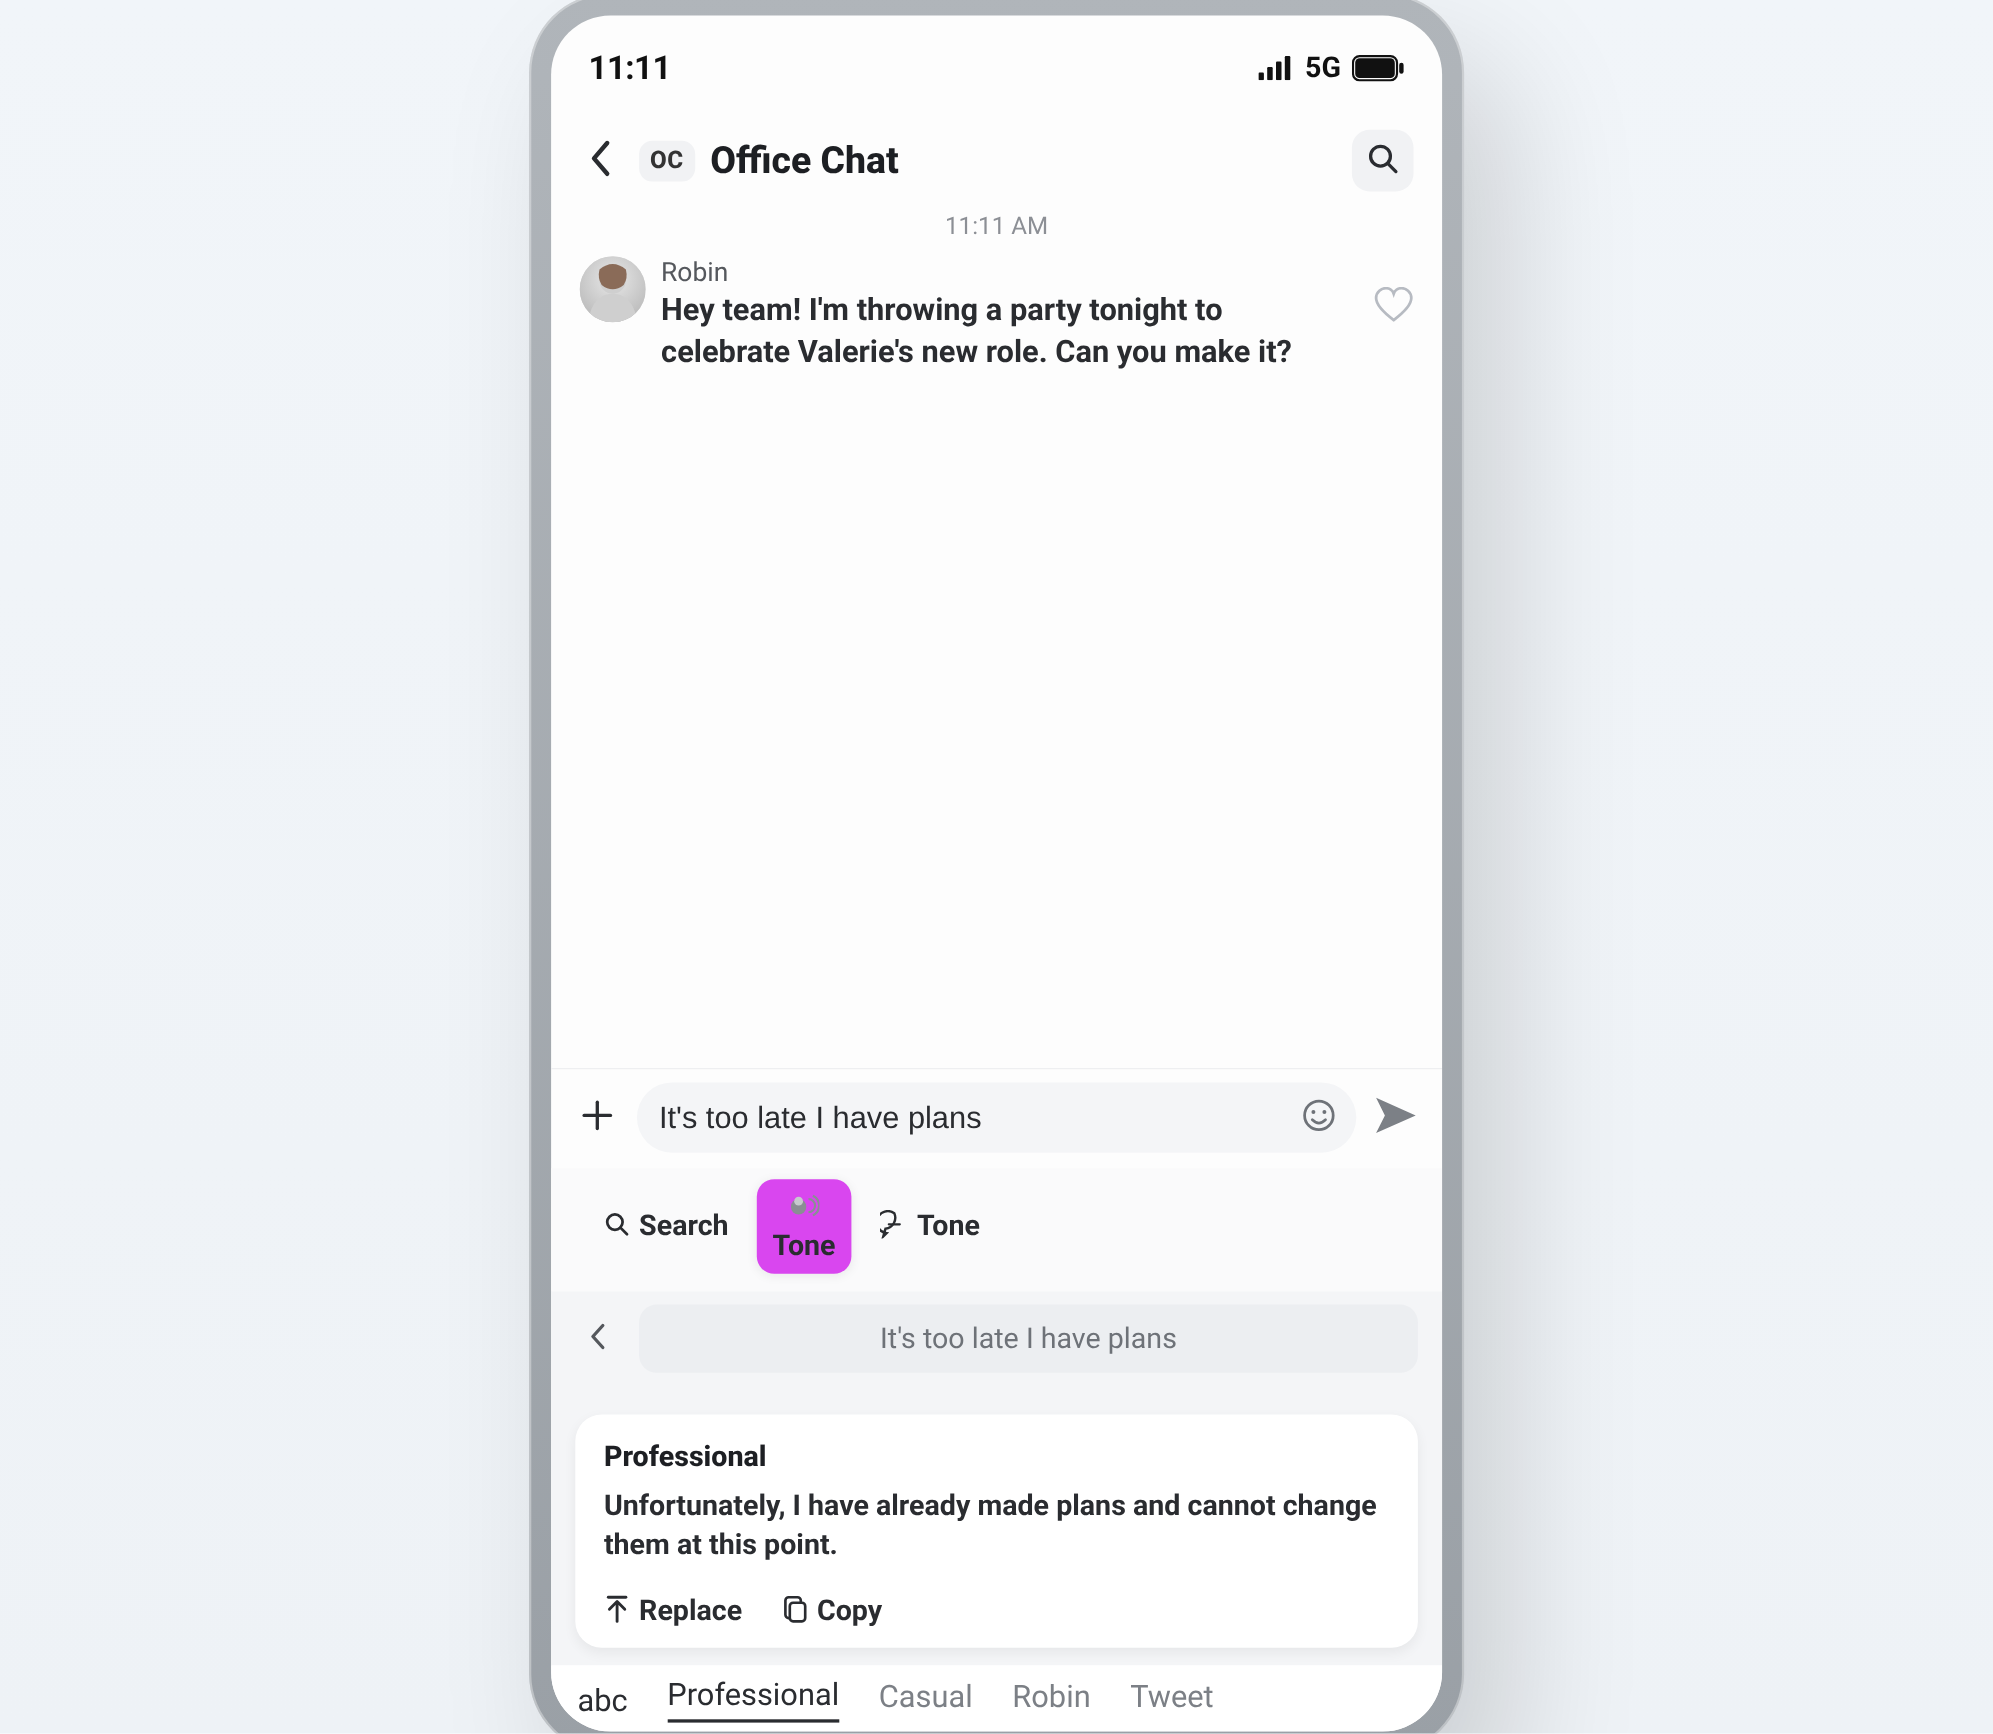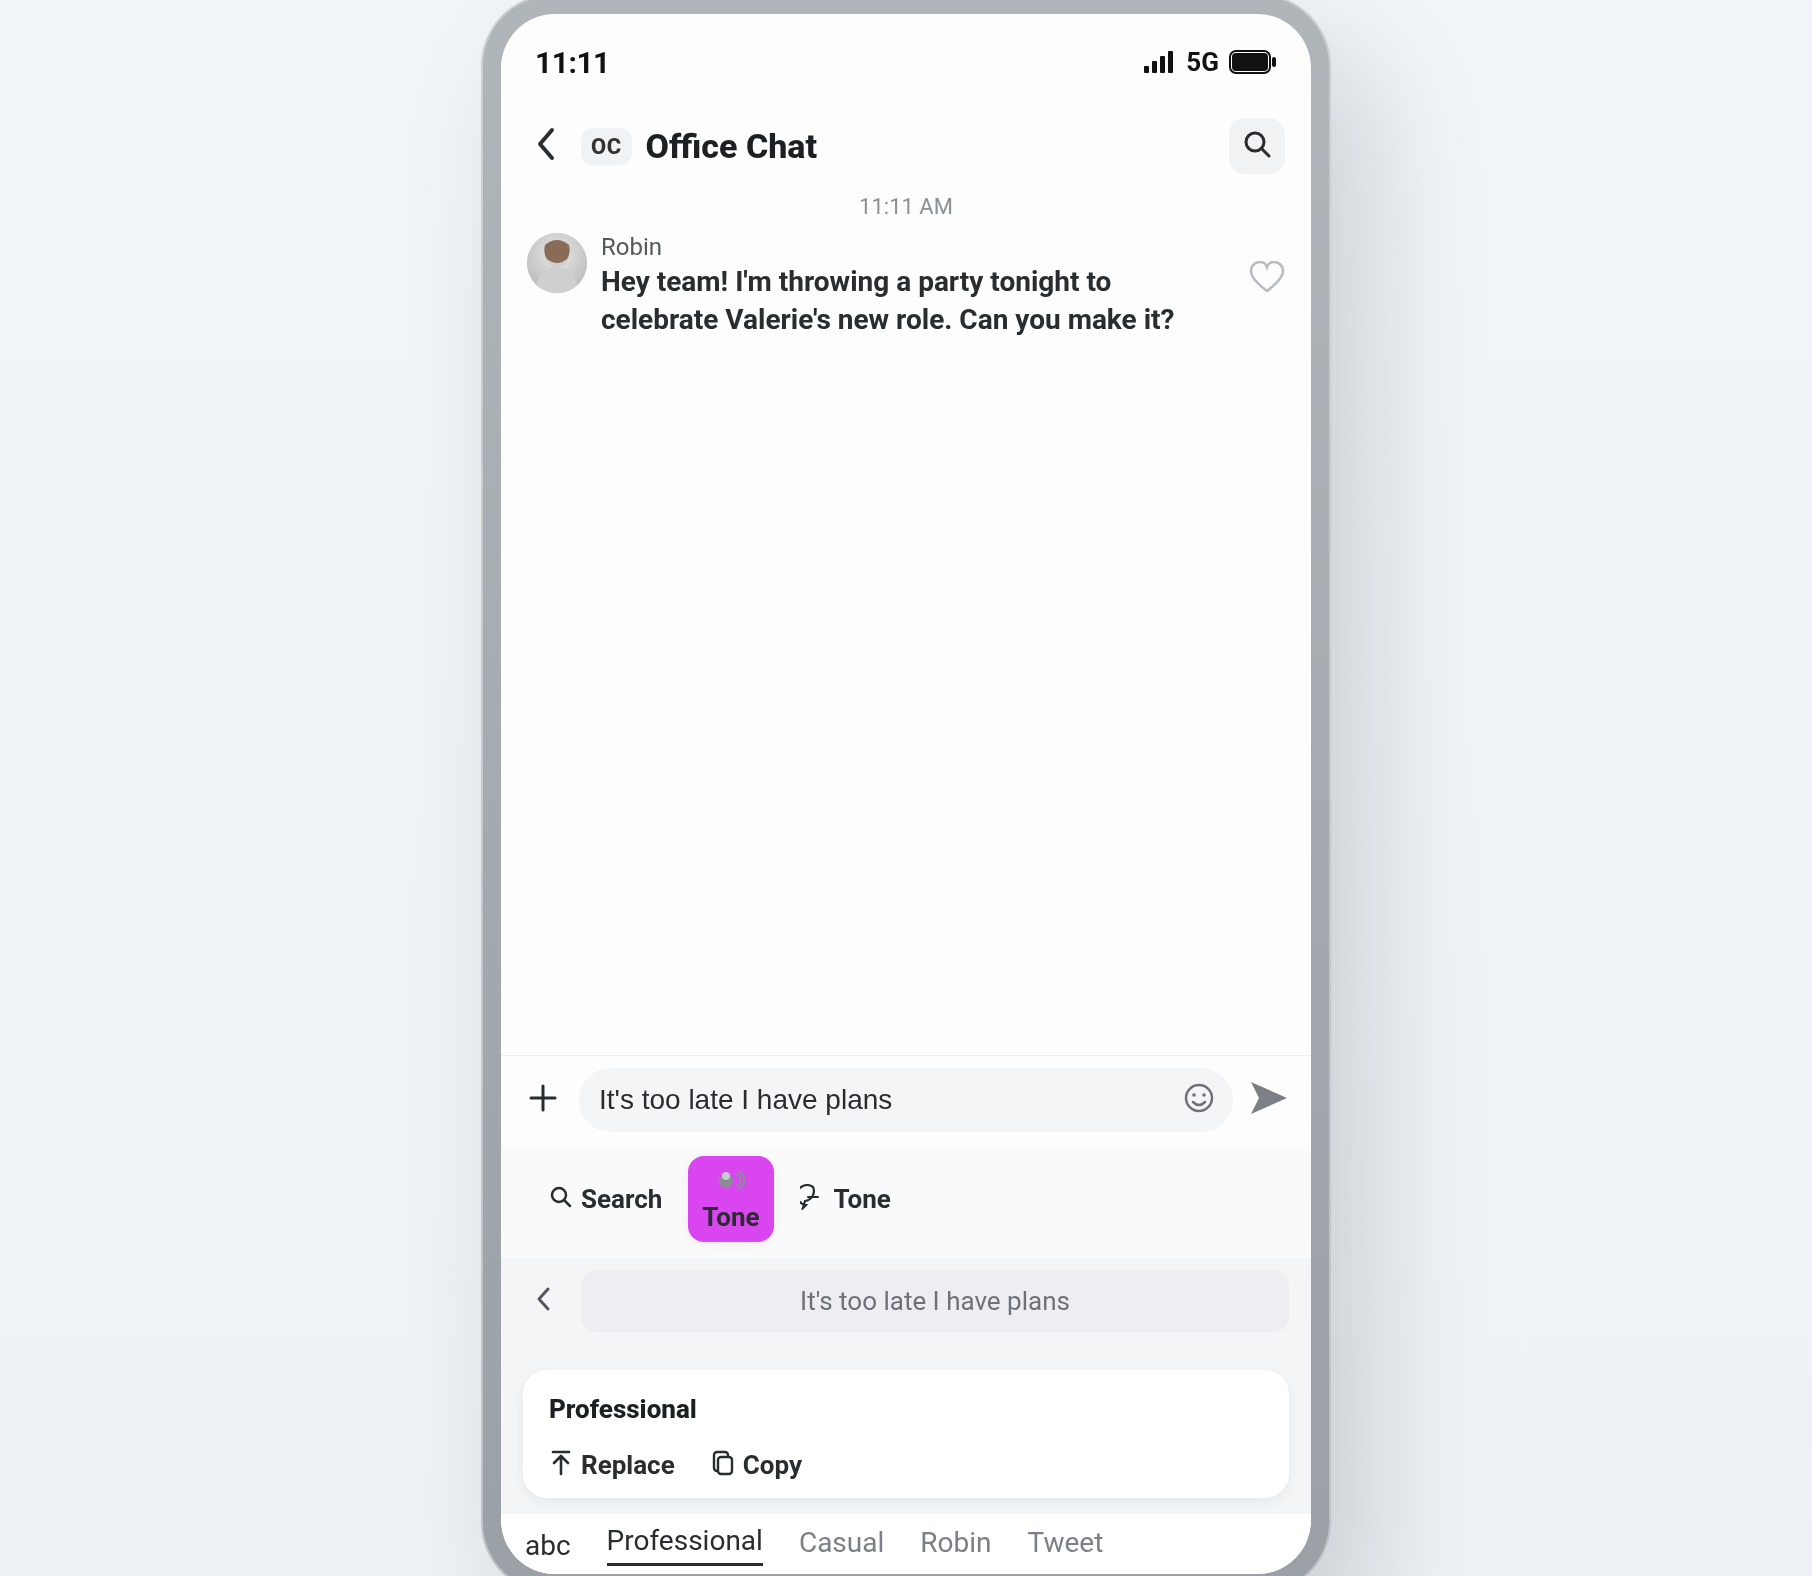--- a/index.html
+++ b/index.html
@@ -214,20 +214,21 @@
             <span><svg width="16" height="26" viewBox="0 0 16 26">
                   <path d="M13 3 L4 13 L13 23" stroke="#55585d" stroke-width="3" fill="none" stroke-linecap="round" stroke-linejoin="round"></path>
                 </svg></span>
           </div>
           <div class="echoField">It's too late I have plans</div>
         </div>
 
         <div class="cardArea">
           <div class="card">
             <div class="cardTitle">Professional</div>
+            <div class="cardBody">Unfortunately, I have already made plans and cannot change them at this point.</div>
             <div class="cardActions">
               <div class="act">
                 <span><svg width="24" height="26" viewBox="0 0 24 26">
                       <path d="M12 24 V6 M12 6 L5 13 M12 6 L19 13" stroke="#2a2c30" stroke-width="2.6" fill="none" stroke-linecap="round" stroke-linejoin="round"></path>
                       <line x1="4" y1="2" x2="20" y2="2" stroke="#2a2c30" stroke-width="2.6" stroke-linecap="round"></line>
                     </svg></span>
                 <span class="actLabel">Replace</span>
               </div>
               <div class="act">
                 <span><svg width="24" height="26" viewBox="0 0 24 26">

